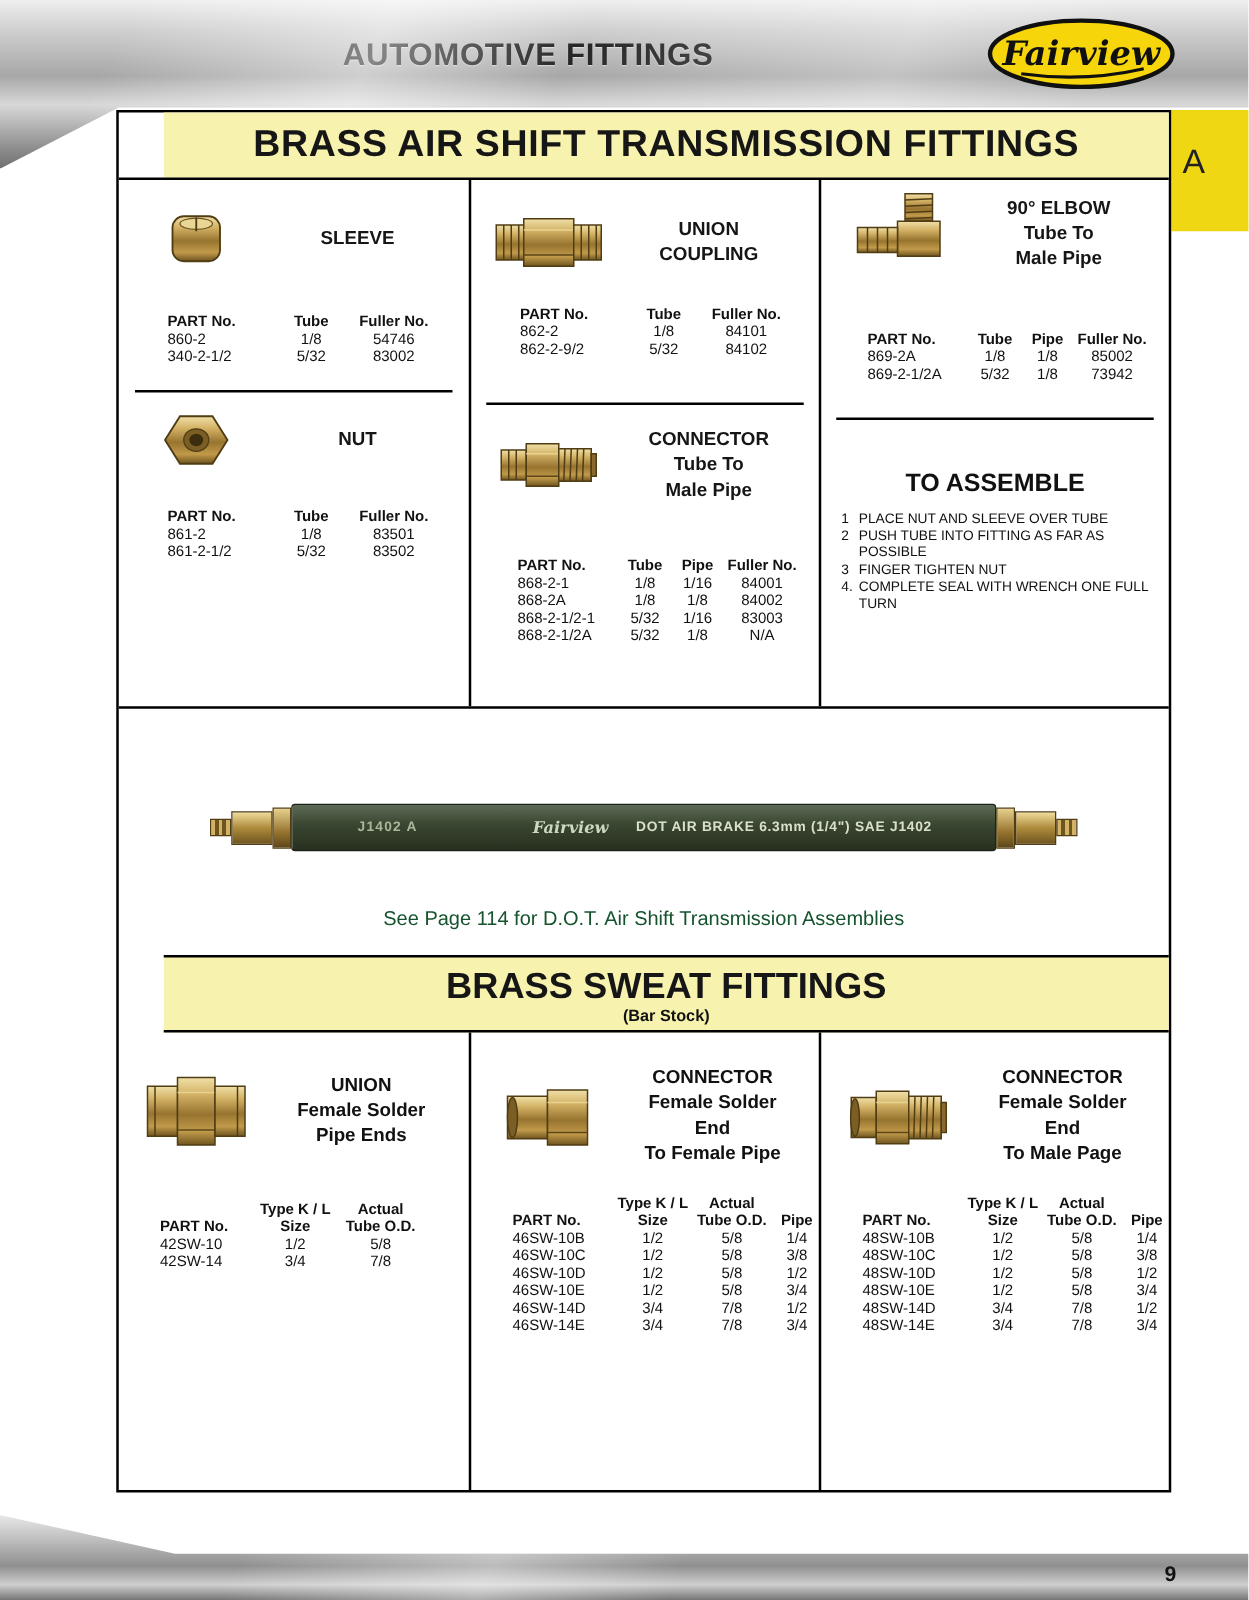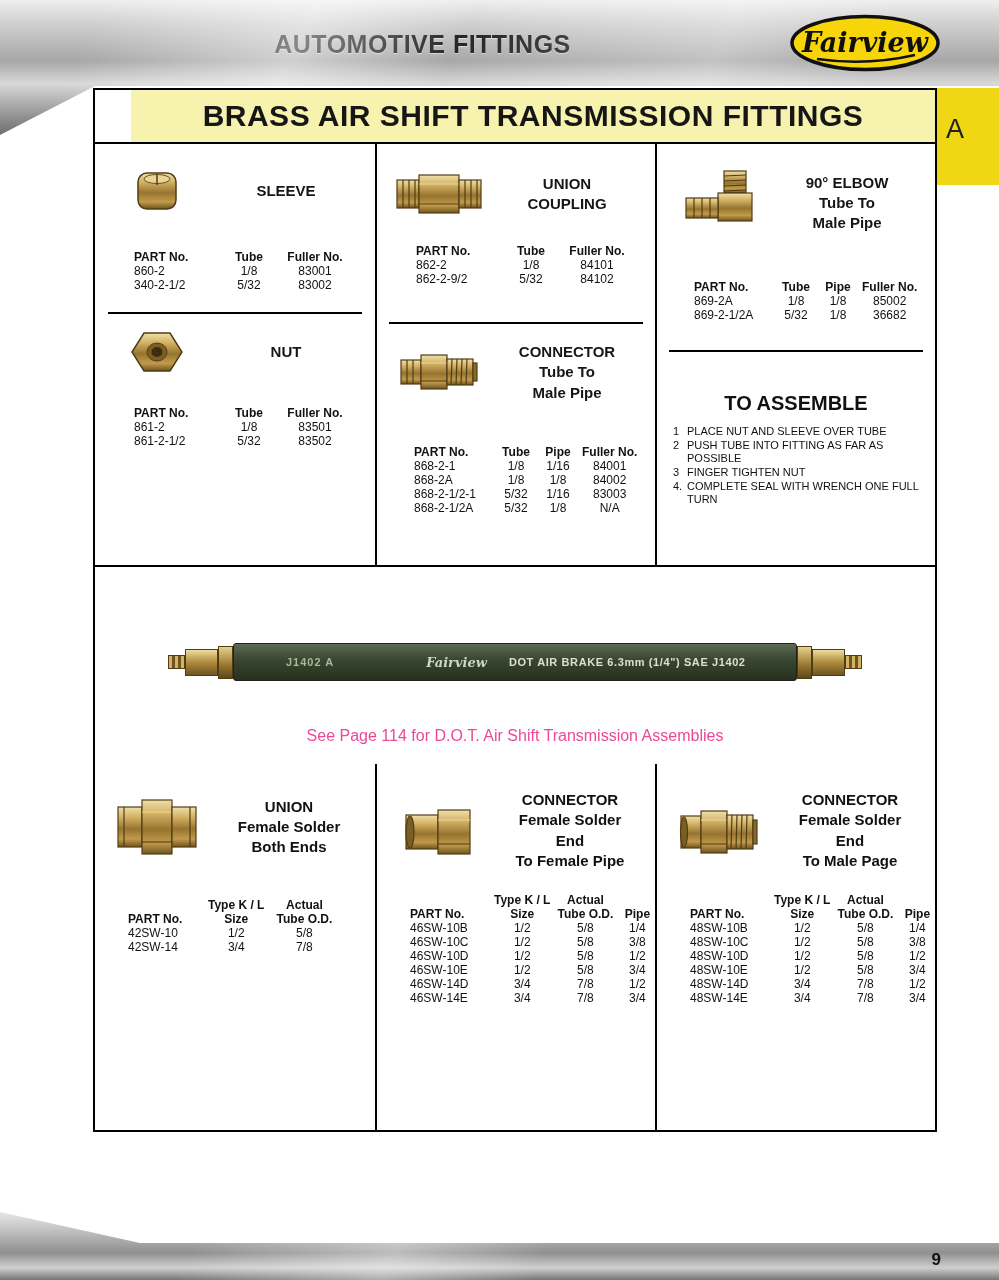--- a/index.html
+++ b/index.html
@@ -83,21 +83,21 @@
   .hose-assembly { display:flex; align-items:center; width:694px; margin:76px auto 0; }
   .hose-thread { width:17px; height:14px; background:repeating-linear-gradient(90deg,#d3b266 0 3px,#6e541f 3px 6px); border:1px solid #503d14; }
   .hose-nut { width:33px; height:27px; background:linear-gradient(180deg,#efdc9c,#b08d3e 48%,#6e541f); border:1px solid #503d14; }
   .hose-collar { width:15px; height:33px; background:linear-gradient(180deg,#e6d18d,#97742f 60%,#5d4719); border:1px solid #503d14; }
   .hose-body { flex:1; height:38px; border-radius:3px; border:1px solid #1c2318;
     background:linear-gradient(180deg,#5d6b57 0%,#3a4731 42%,#27301f 100%);
     display:flex; align-items:center; overflow:hidden; }
   .hose-code { margin-left:52px; font-size:11px; font-weight:bold; letter-spacing:1px; color:#a9b89a; }
   .hose-brand { margin-left:92px; font-family:"DejaVu Serif","Liberation Serif",serif; font-style:italic; font-weight:bold; font-size:13px; color:#cdd8c0; }
   .hose-spec { margin-left:22px; font-size:11px; font-weight:bold; letter-spacing:.6px; color:#d9e0cc; }
-  .hose-caption { text-align:center; font-size:16px; margin-top:46px; color:#ec4899; }
+  .hose-caption { text-align:center; font-size:16px; margin-top:46px; color:#14532d; }
 
   
   .sw-head { display:flex; align-items:center; padding:26px 6px 0 10px; }
   .sw-img { flex:0 0 104px; display:flex; justify-content:center; }
   .sw-title { flex:1; text-align:center; font-weight:bold; font-size:15px; line-height:1.35; }
   .sw-table { margin:20px 0 0 30px; }
   .sw3 th:nth-child(1){min-width:80px;} .sw3 th:nth-child(2){min-width:58px;} .sw3 th:nth-child(3){min-width:74px;}
   .sw4 th:nth-child(1){min-width:84px;} .sw4 th:nth-child(2){min-width:48px;}
   .sw4 th:nth-child(3){min-width:64px;} .sw4 th:nth-child(4){min-width:40px;}
   .series-note { margin:28px 0 0 32px; font-size:11px; font-weight:bold; line-height:15px; }
@@ -154,21 +154,21 @@
               <tr>
                 <th>PART No.</th>
                 <th>Tube</th>
                 <th>Fuller No.</th>
               </tr>
             </thead>
           <tbody>
               <tr>
                 <td>860-2</td>
                 <td>1/8</td>
-                <td>83001</td>
+                <td>54746</td>
               </tr>
               <tr>
                 <td>340-2-1/2</td>
                 <td>5/32</td>
                 <td>83002</td>
               </tr>
             </tbody>
         </table>
         <div class="rule" style="margin-top:20px"></div>
         <div class="prod-head" style="margin-top:14px">
@@ -307,21 +307,21 @@
                 <td>868-2-1/2A</td>
                 <td>5/32</td>
                 <td>1/8</td>
                 <td>N/A</td>
               </tr>
             </tbody>
         </table>
       </div>
 
       <div class="col">
-        <div class="prod-head" style="padding-top:24px">
+        <div class="prod-head" style="padding-top:8px">
           <div class="prod-img">
             <svg viewBox="0 0 74 70" width="74" height="70">
               <g stroke="#503d14" stroke-width="1.2">
                 <rect x="42" y="3" width="22" height="22" fill="url(#gBrass)"></rect>
                 <line x1="42" y1="8" x2="64" y2="7"></line>
                   <line x1="42" y1="13" x2="64" y2="12"></line>
                   <line x1="42" y1="18" x2="64" y2="17"></line>
                   <line x1="42" y1="23" x2="64" y2="22"></line>
                 <rect x="36" y="25" width="34" height="28" fill="url(#gBrass)"></rect>
                 <rect x="4" y="30" width="32" height="20" fill="url(#gBrass)"></rect>
@@ -350,21 +350,21 @@
               <tr>
                 <td>869-2A</td>
                 <td>1/8</td>
                 <td>1/8</td>
                 <td>85002</td>
               </tr>
               <tr>
                 <td>869-2-1/2A</td>
                 <td>5/32</td>
                 <td>1/8</td>
-                <td>36682</td>
+                <td>73942</td>
               </tr>
             </tbody>
         </table>
         <div class="rule" style="margin-top:28px"></div>
         <div class="assemble-title" style="margin-top:40px">TO ASSEMBLE</div>
         <div class="steps" style="margin-top:10px">
           <div class="step">
             <span class="step-num">1</span>
             <span class="step-text">PLACE NUT AND SLEEVE OVER TUBE</span>
           </div>
@@ -394,20 +394,24 @@
           <span class="hose-brand">Fairview</span>
           <span class="hose-spec">DOT AIR BRAKE 6.3mm (1/4") SAE J1402</span>
         </div>
         <div class="hose-collar"></div>
         <div class="hose-nut"></div>
         <div class="hose-thread"></div>
       </div>
       <div class="hose-caption">See Page 114 for D.O.T. Air Shift Transmission Assemblies</div>
     </div>
 
+    <div class="banner sweat-banner">
+      <div class="sweat-title">BRASS SWEAT FITTINGS</div>
+      <div class="sweat-sub">(Bar Stock)</div>
+    </div>
 
     <div class="grid bottom-grid">
 
       <div class="col">
         <div class="sw-head">
           <div class="sw-img">
             <svg viewBox="0 0 84 74" width="84" height="74">
               <g stroke="#503d14" stroke-width="1.2">
                 <rect x="3" y="17" width="24" height="40" fill="url(#gBrass)"></rect>
                 <line x1="9" y1="17" x2="9" y2="57"></line>
@@ -415,21 +419,21 @@
                 <line x1="27" y1="22" x2="57" y2="22" stroke="#e7d390"></line>
                   <line x1="27" y1="52" x2="57" y2="52" stroke="#5d4719"></line>
                 <rect x="57" y="17" width="24" height="40" fill="url(#gBrass)"></rect>
                 <line x1="75" y1="17" x2="75" y2="57"></line>
               </g>
             </svg>
           </div>
           <div class="sw-title">
             <div>UNION</div>
             <div>Female Solder</div>
-            <div>Both Ends</div>
+            <div>Pipe Ends</div>
           </div>
         </div>
         <table class="sw-table sw3" style="margin-top:34px">
           <thead>
             <tr>
                 <th></th>
                 <th>Type K / L</th>
                 <th>Actual</th>
               </tr>
             <tr>

